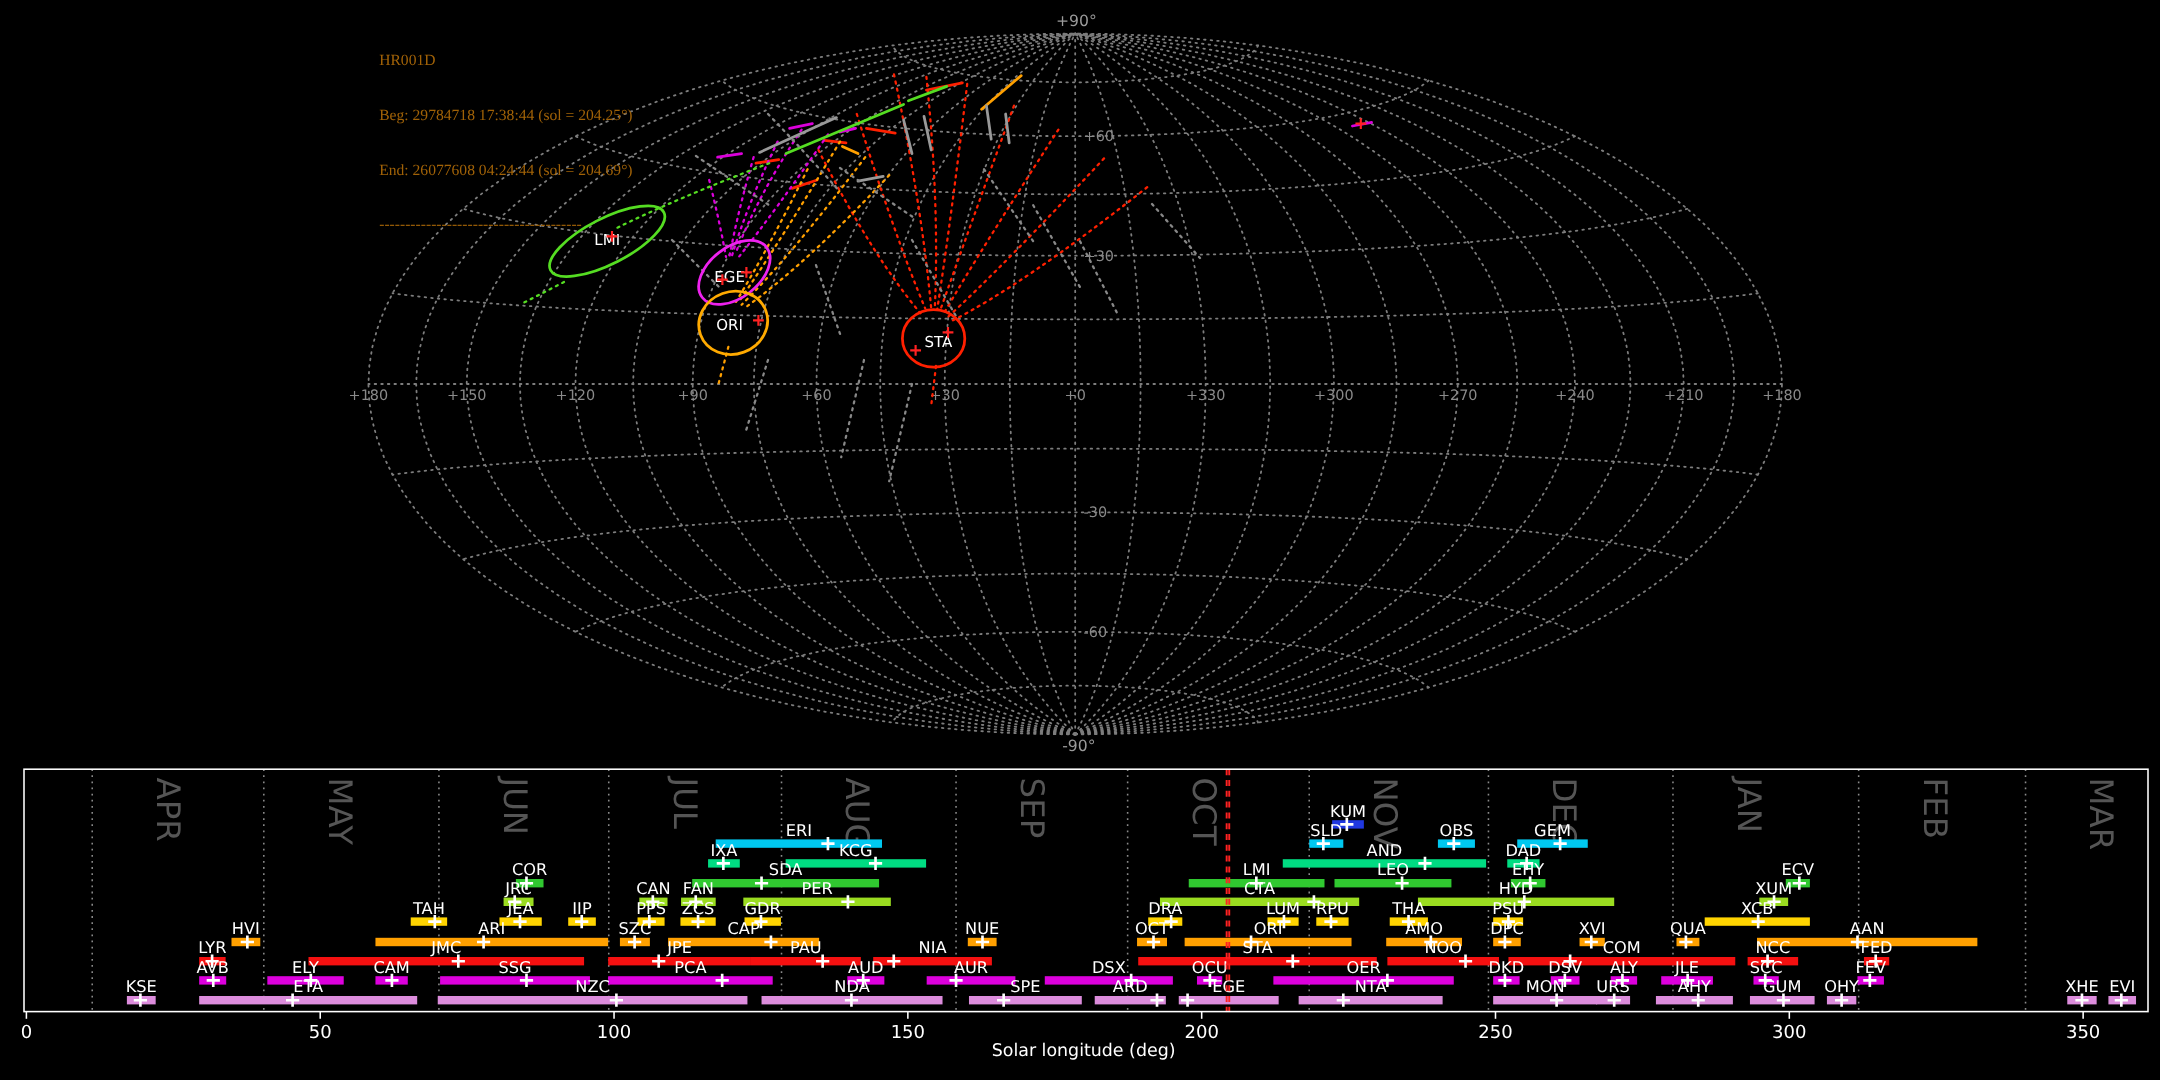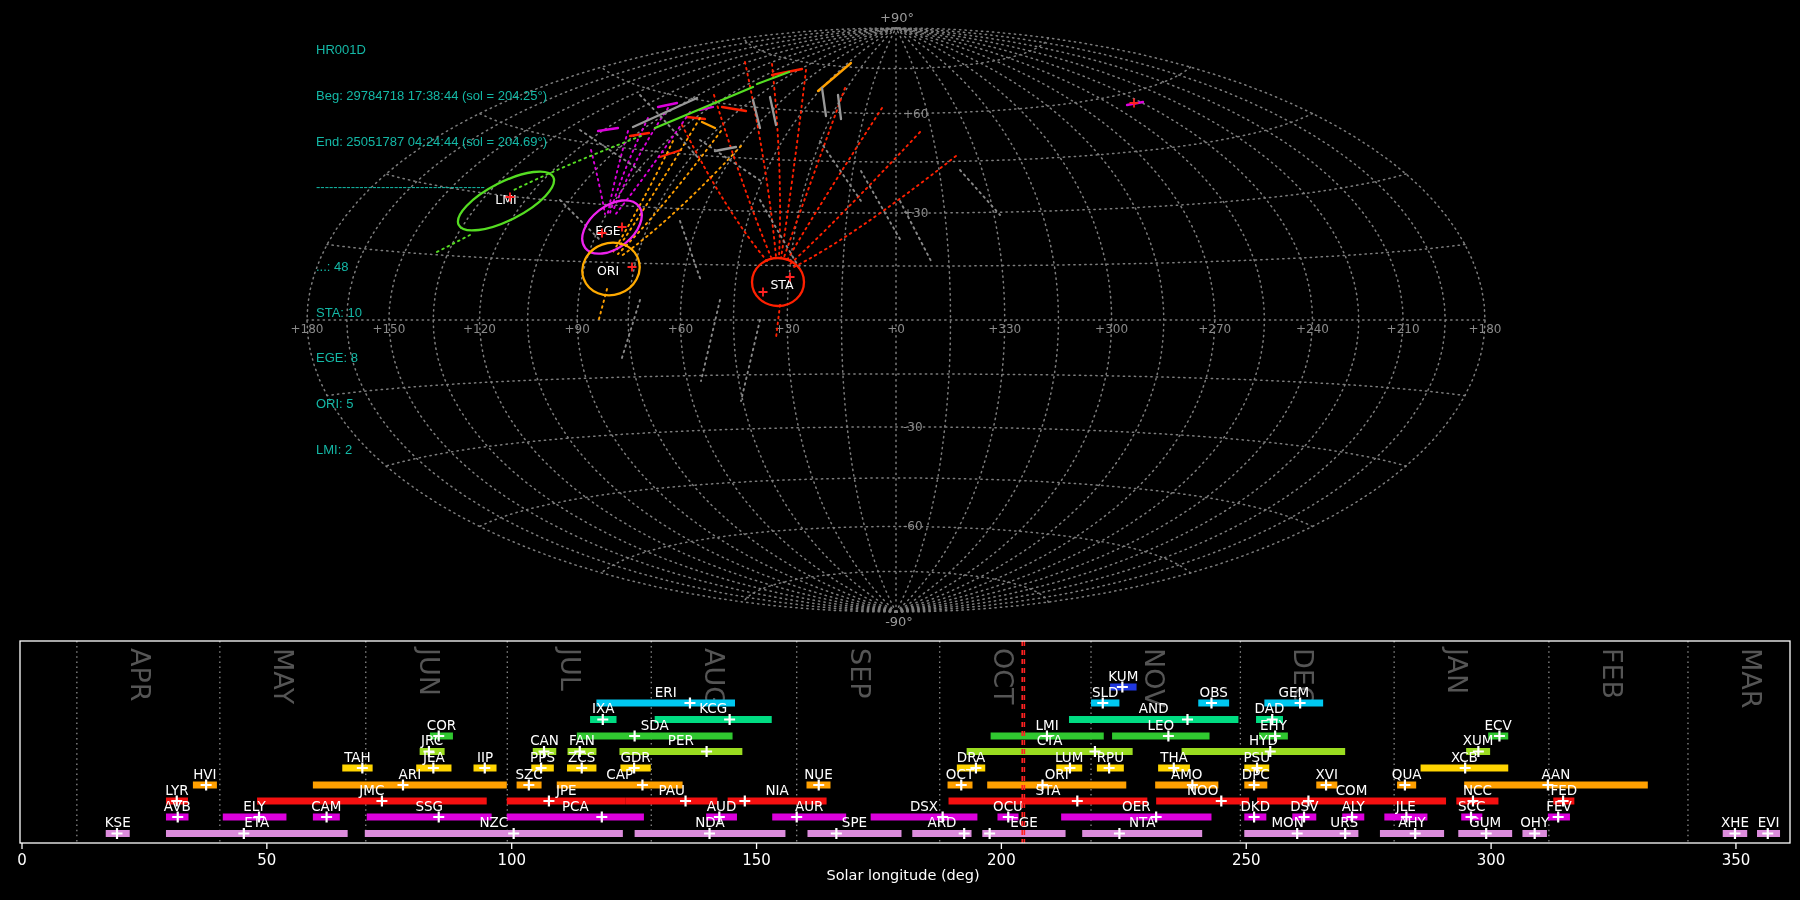--- a/index.html
+++ b/index.html
@@ -1,18 +1,18 @@
 <!DOCTYPE html>
 <html><head>
 <meta charset="utf-8">
 <style>
   html,body{margin:0;padding:0;background:#000;width:1800px;height:900px;overflow:hidden;}
   .stage{position:relative;width:1800px;height:900px;background:#000;font-family:"DejaVu Sans",sans-serif;}
   #plot{position:absolute;left:0;top:0;}
-  .info{position:absolute;left:316px;top:12px;color:#14b8a6;font-family:Liberation Sans, sans-serif;
+  .info{position:absolute;left:316px;top:12px;color:#a16207;font-family:Liberation Serif, serif;
         font-size:13px;line-height:15.2px;white-space:pre;z-index:5;}
   .info .counts{margin-top:4px;}
 </style>
 </head>
 <body>
 
 <div class="stage">
   <svg id="plot" width="1800" height="900" viewBox="0 0 1800 900">
       <g>
         <path d="M896.0 612.0L926.8 611.6L957.6 610.4L988.1 608.4L1018.5 605.6L1048.4 602.1L1078.0 597.7L1107.1 592.6L1135.6 586.8L1163.4 580.2L1190.5 572.9L1216.8 564.9L1242.2 556.2L1266.7 546.9L1290.1 537.0L1312.5 526.5L1333.7 515.4L1353.7 503.8L1372.5 491.6L1390.0 479.0L1406.1 466.0L1420.8 452.6L1434.1 438.8L1445.9 424.6L1456.2 410.2L1464.9 395.6L1472.1 380.7L1477.7 365.7L1481.8 350.5L1484.2 335.3L1485.0 320.0L1484.2 304.7L1481.8 289.5L1477.7 274.3L1472.1 259.3L1464.9 244.4L1456.2 229.8L1445.9 215.4L1434.1 201.2L1420.8 187.4L1406.1 174.0L1390.0 161.0L1372.5 148.4L1353.7 136.2L1333.7 124.6L1312.5 113.5L1290.1 103.0L1266.7 93.1L1242.2 83.8L1216.8 75.1L1190.5 67.1L1163.4 59.8L1135.6 53.2L1107.1 47.4L1078.0 42.3L1048.4 37.9L1018.5 34.4L988.1 31.6L957.6 29.6L926.8 28.4L896.0 28.0" fill="none" stroke="#7d7d7d" stroke-width="1.5" stroke-dasharray="1.3 4.2" stroke-linecap="round"></path>
@@ -470,23 +470,16 @@
         <line x1="1491.1000000000001" y1="843" x2="1491.1000000000001" y2="849" stroke="#ffffff" stroke-width="1.3"></line>
         <text x="1491.1000000000001" y="865" fill="#ffffff" font-size="15" text-anchor="middle" font-family="&quot;DejaVu Sans&quot;,sans-serif">300</text>
         <line x1="1735.95" y1="843" x2="1735.95" y2="849" stroke="#ffffff" stroke-width="1.3"></line>
         <text x="1735.95" y="865" fill="#ffffff" font-size="15" text-anchor="middle" font-family="&quot;DejaVu Sans&quot;,sans-serif">350</text>
         <text x="903" y="880" fill="#ffffff" font-size="14.5" text-anchor="middle" font-family="&quot;DejaVu Sans&quot;,sans-serif">Solar longitude (deg)</text>
       </g>
     </svg>
   <div class="info">
     <div>HR001D</div>
     <div>Beg: 29784718 17:38:44 (sol = 204.25°)</div>
-    <div>End: 25051787 04:24:44 (sol = 204.69°)</div>
+    <div>End: 26077608 04:24:44 (sol = 204.69°)</div>
     <div>---------------------------------------</div>
-    <div class="counts">
-      <div>...: 48</div>
-      <div>STA: 10</div>
-      <div>EGE: 8</div>
-      <div>ORI: 5</div>
-      <div>LMI: 2</div>
-    </div>
   </div>
 </div>
 
 </body></html>

